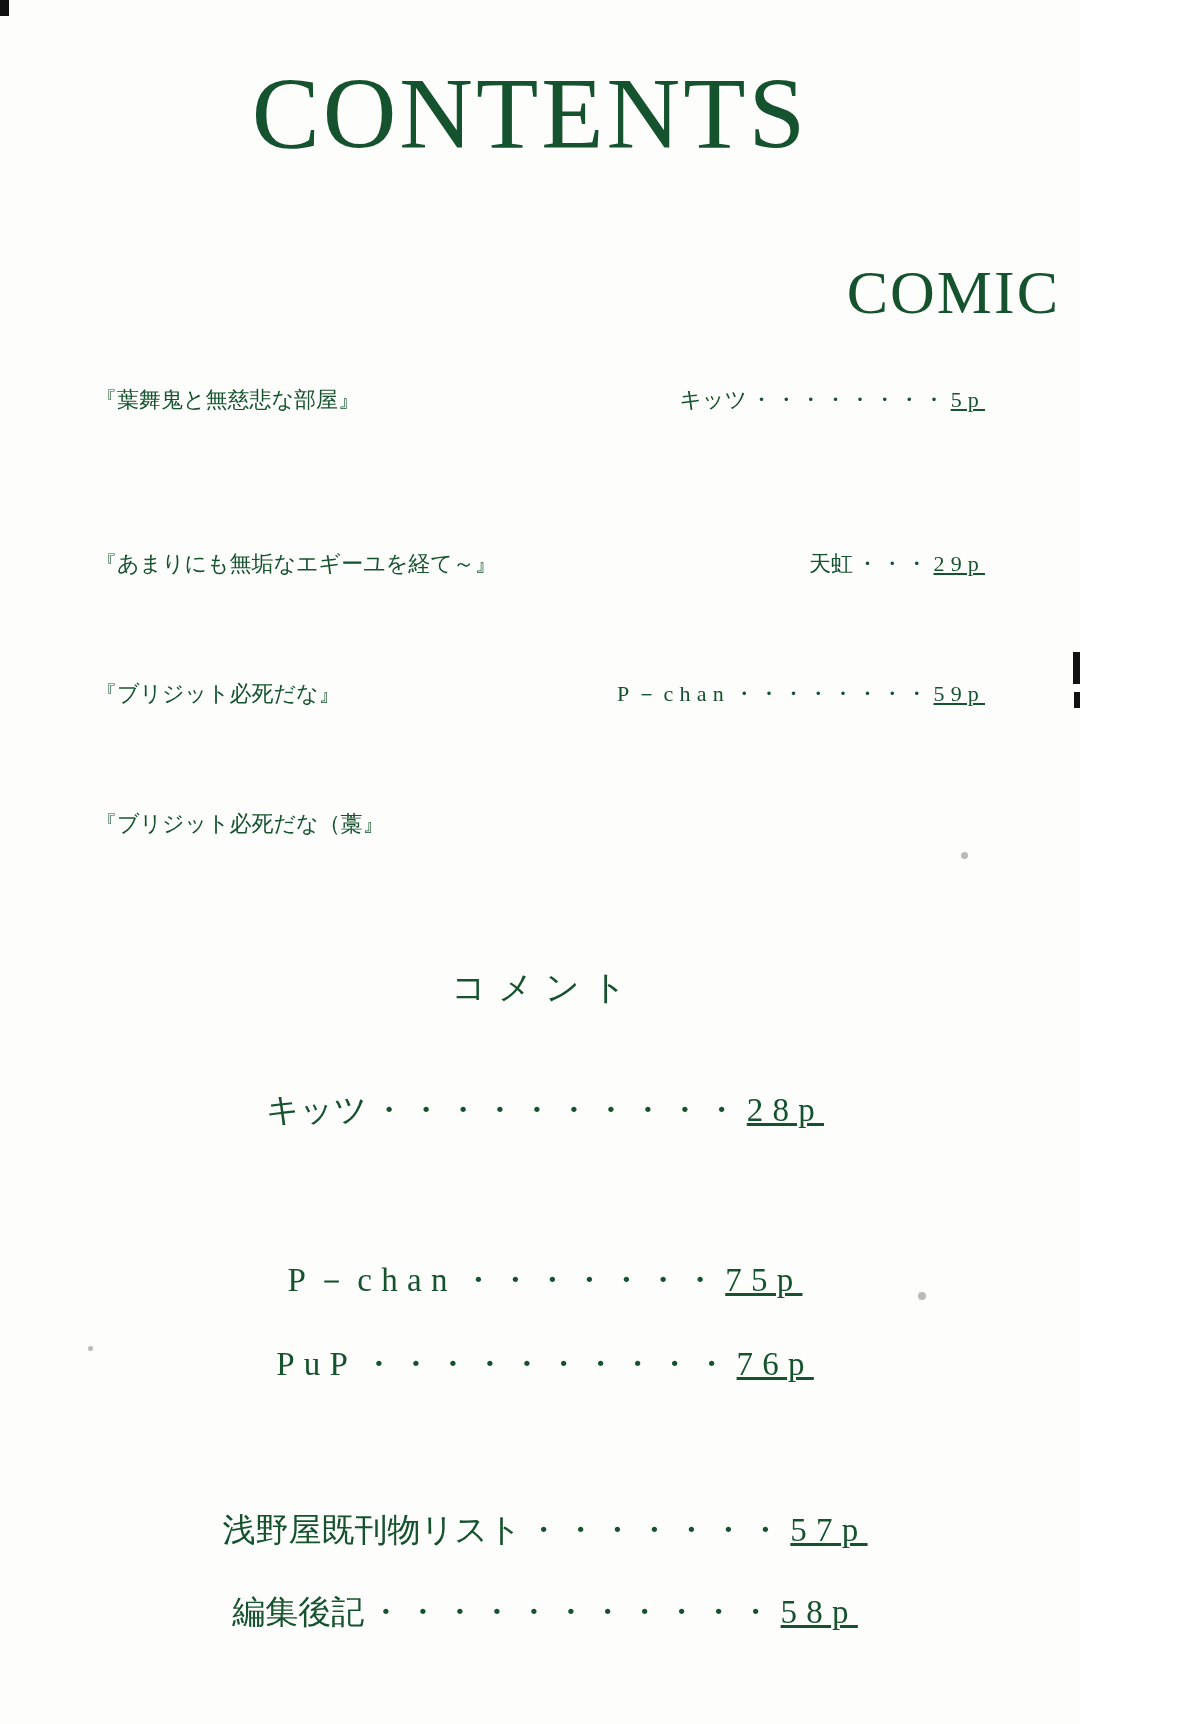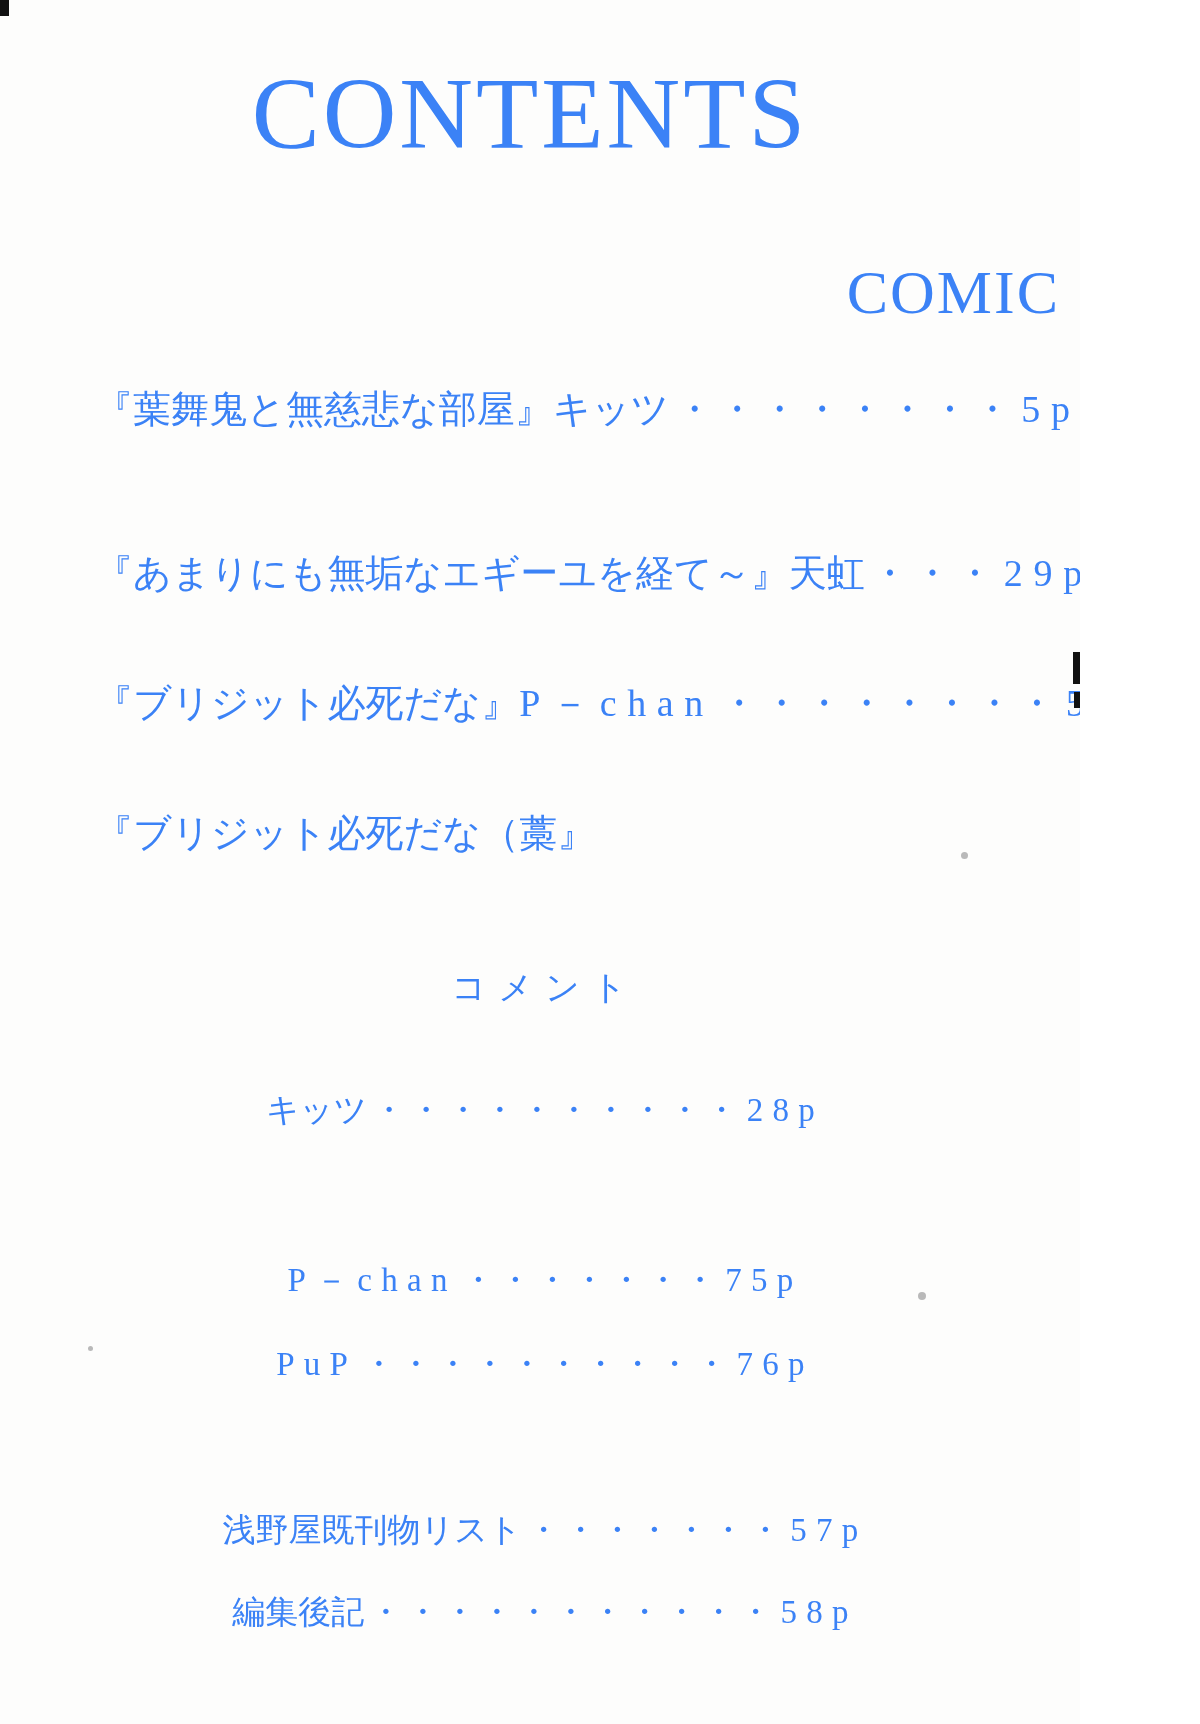--- a/index.html
+++ b/index.html
@@ -6,21 +6,21 @@
     margin: 0;
     padding: 0;
   }
   .page {
     position: relative;
     width: 1080px;
     height: 1724px;
     background: #fdfdfc;
     overflow: hidden;
     font-family: "Liberation Serif", "DejaVu Serif", serif;
-    color: #3b82f6;
+    color: #14532d;
   }
 
   
   .contents-title {
     position: absolute;
     left: 0;
     top: 58px;
     width: 1060px;
     margin: 0;
     text-align: center;
@@ -43,33 +43,34 @@
   }
 
   
   .comic-row {
     position: absolute;
     left: 95px;
     width: 890px;
     display: flex;
     justify-content: space-between;
     align-items: baseline;
-    font-size: 38px;
+    font-size: 22px;
     line-height: 1.25;
     white-space: nowrap;
   }
   .right-group {
     text-align: right;
   }
   .leader {
     letter-spacing: 0.12em;
     padding: 0 0.15em;
   }
   .page-num {
     letter-spacing: 0.28em;
+    text-decoration: underline;
   }
   .latin {
     letter-spacing: 0.28em;
   }
 
   
   .comment-header {
     position: absolute;
     left: 40px;
     top: 968px;

